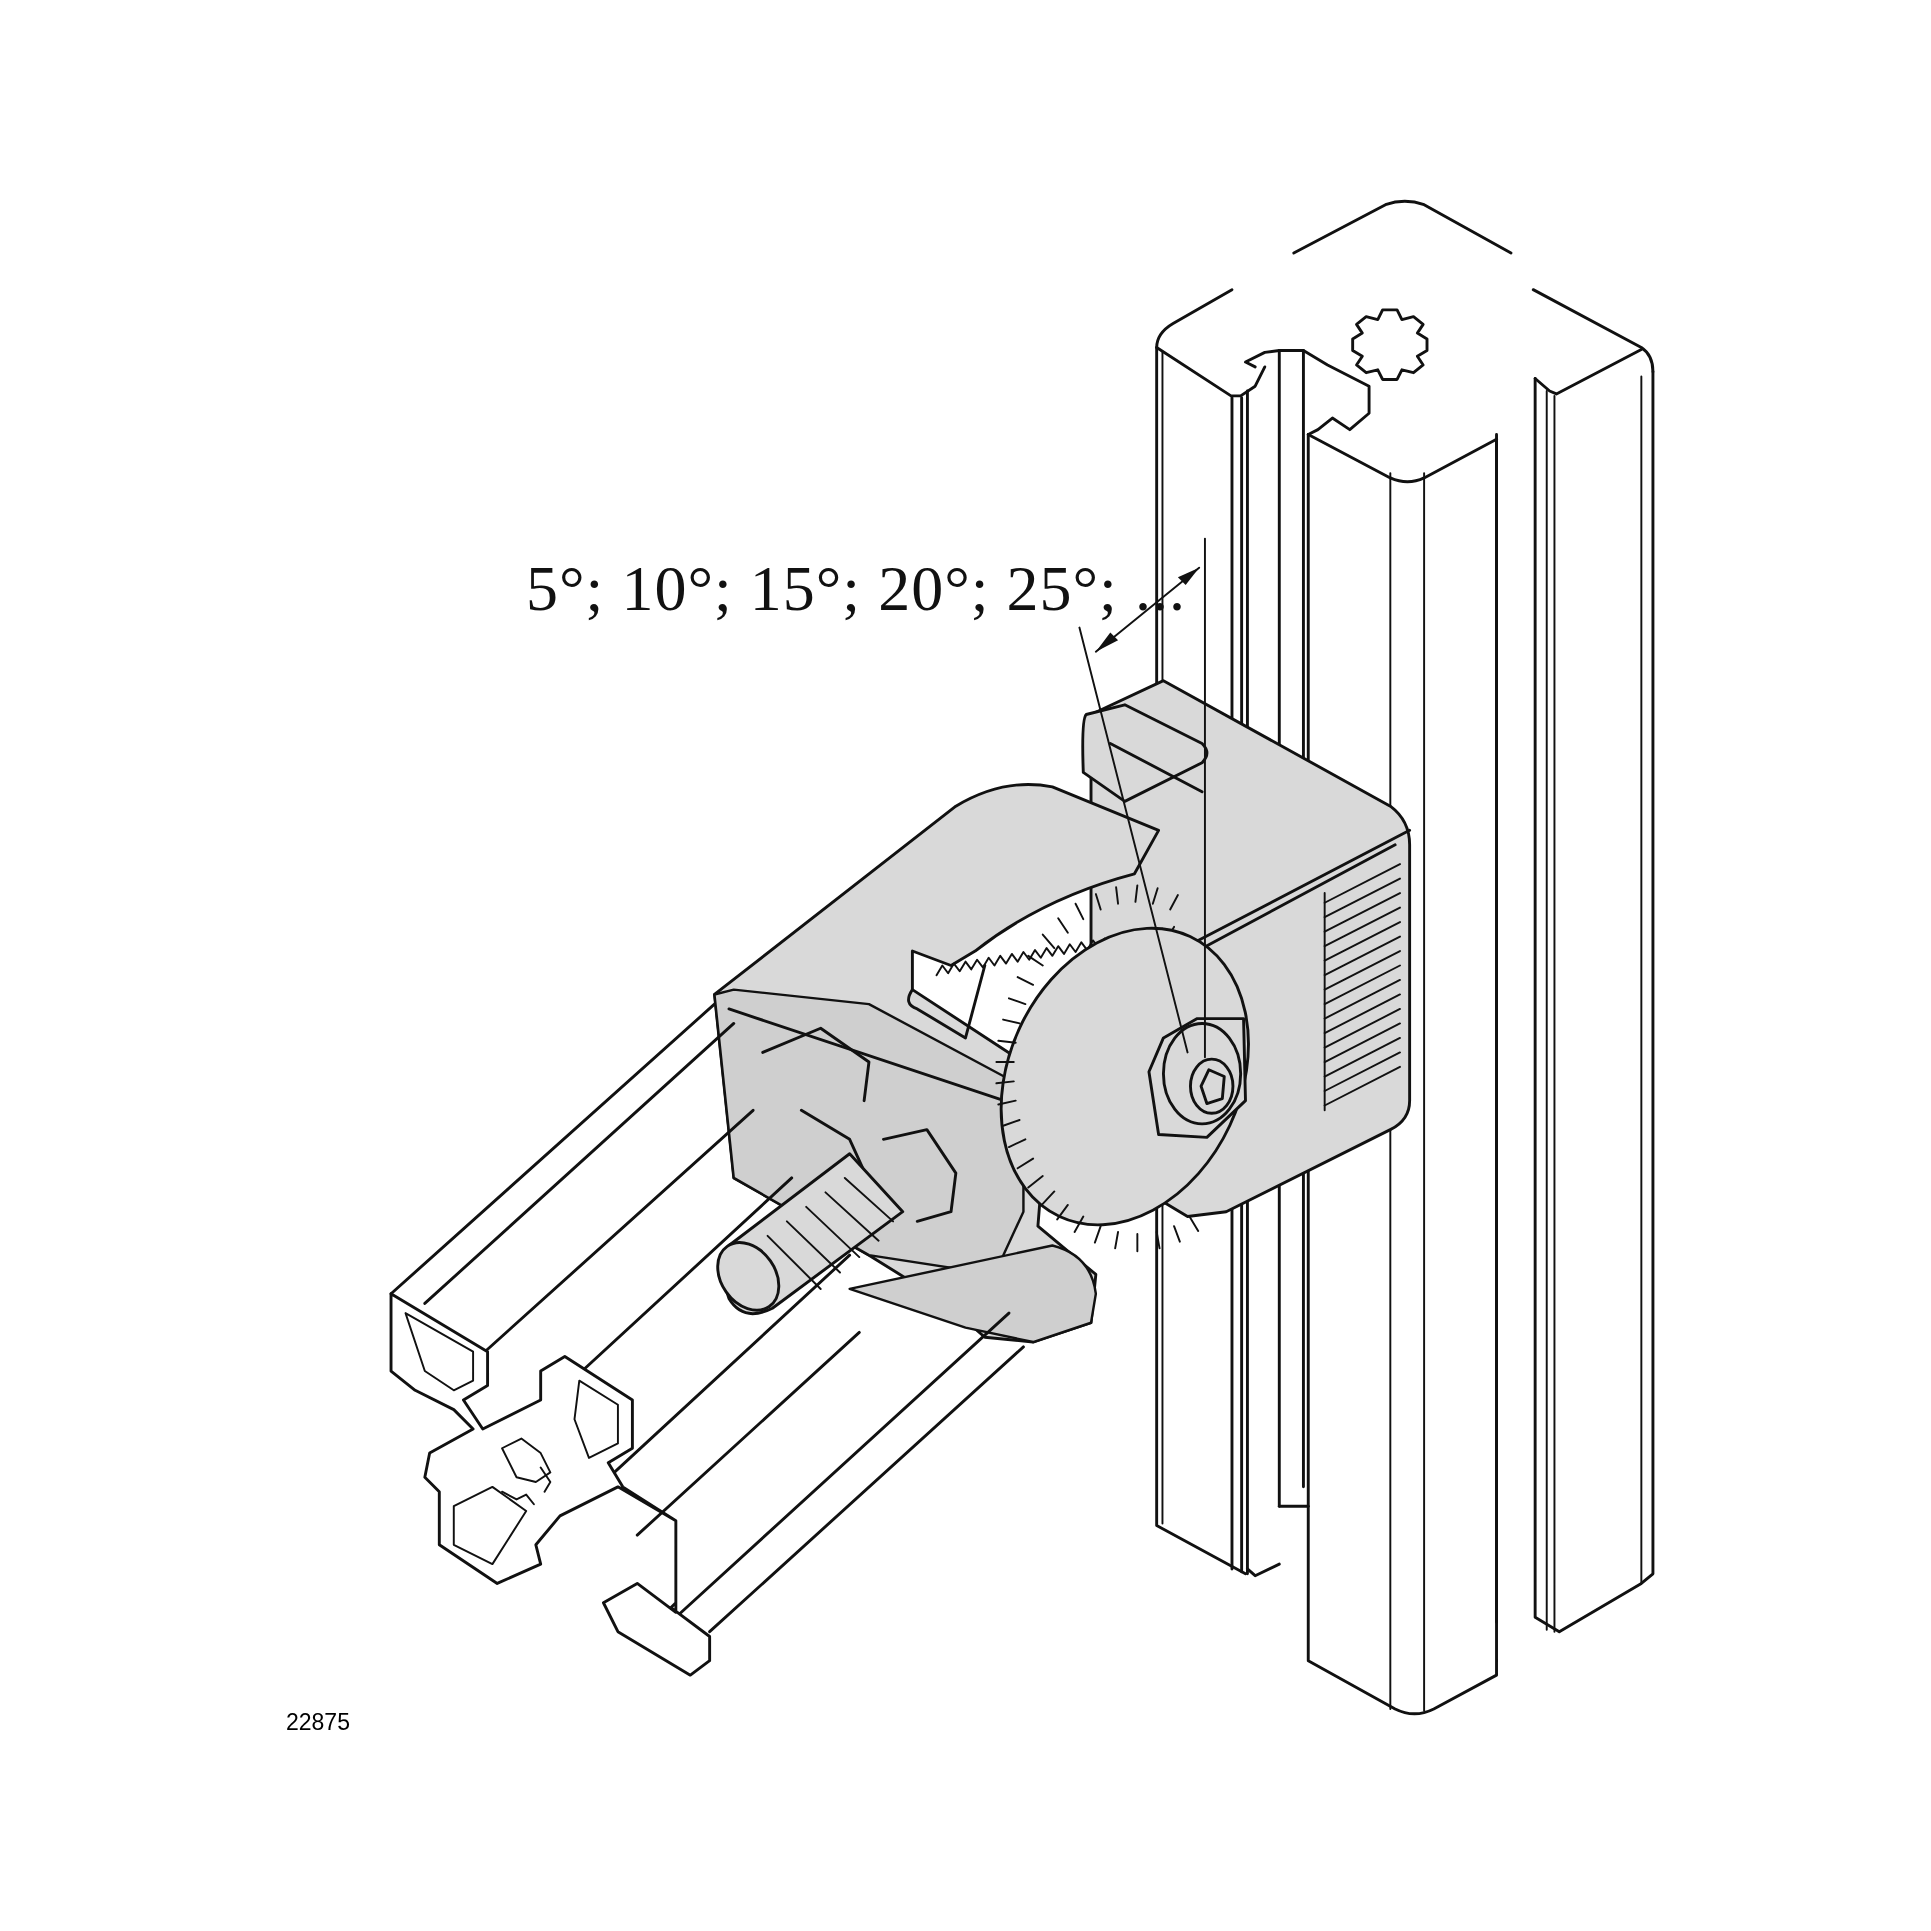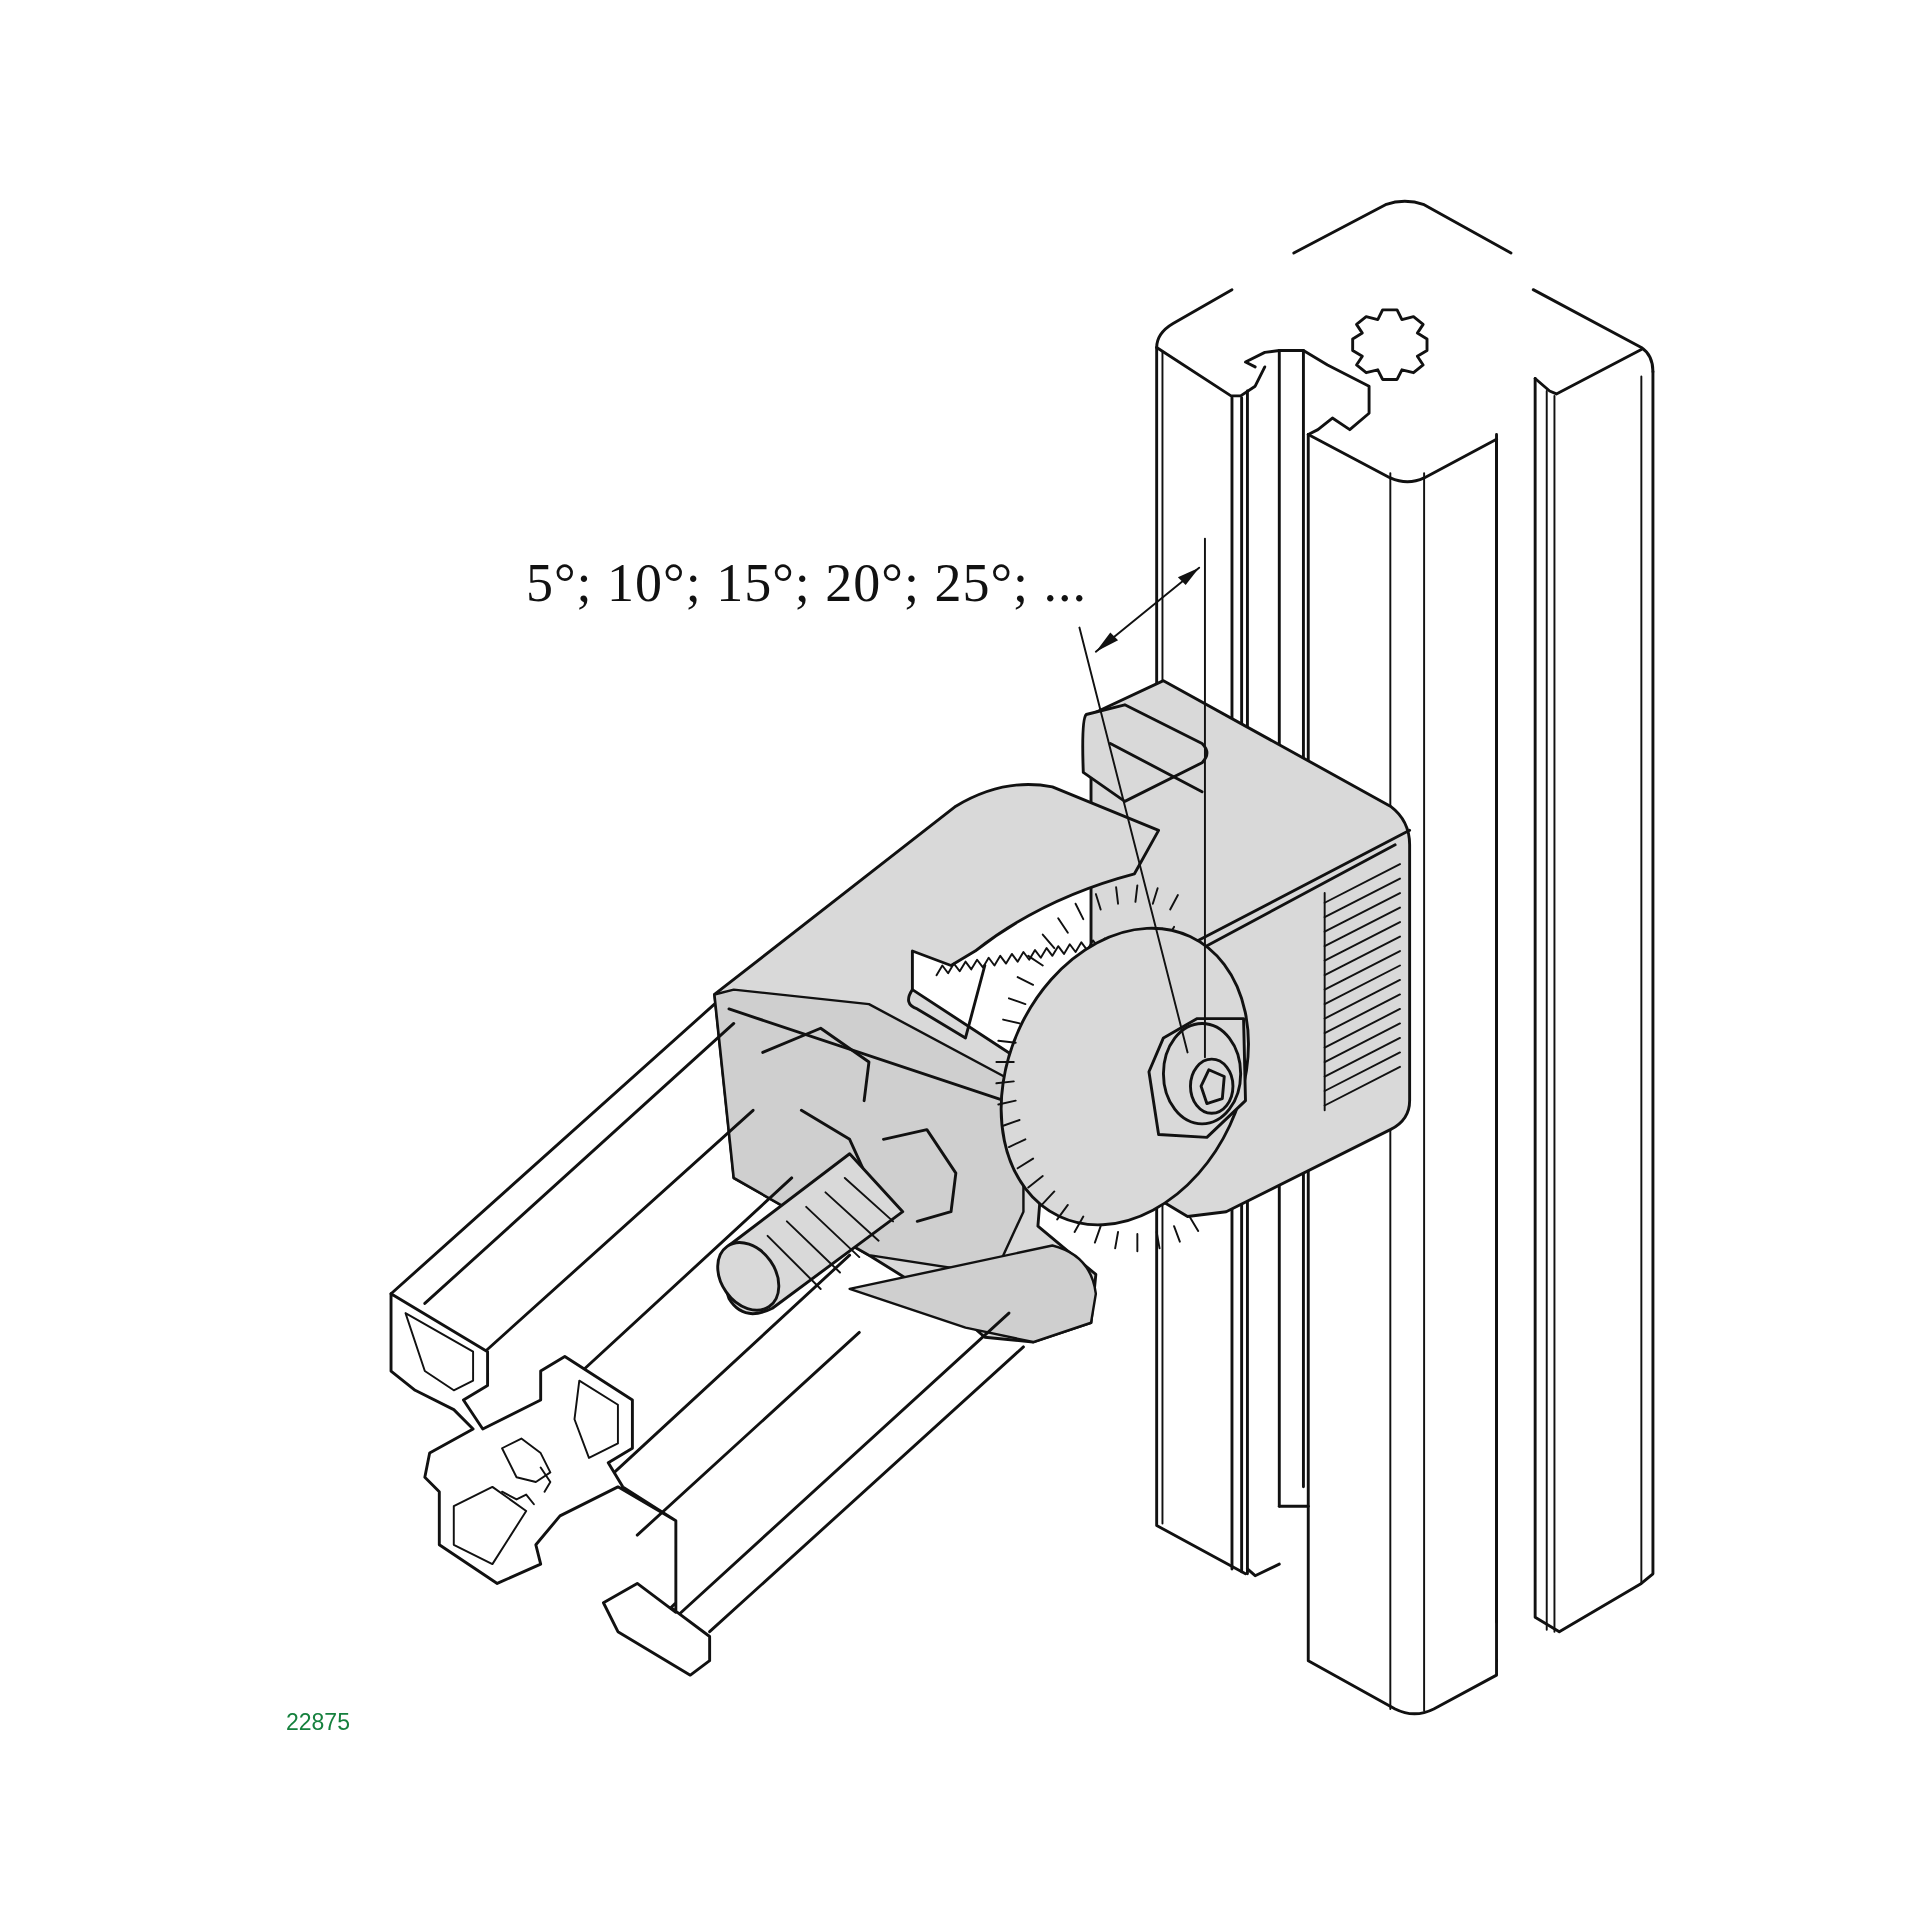--- a/index.html
+++ b/index.html
@@ -3,22 +3,22 @@
 <meta charset="utf-8">
 <style>
   html, body { margin: 0; padding: 0; background: #ffffff; }
   body { width: 1931px; height: 1931px; position: relative; overflow: hidden; font-family: "Liberation Sans", sans-serif; }
   #drawing { position: absolute; left: 0; top: 0; width: 1931px; height: 1931px; }
   .ln { fill: none; stroke: #111; stroke-width: 3; stroke-linejoin: round; stroke-linecap: round; }
   .lnt { fill: none; stroke: #111; stroke-width: 2; stroke-linejoin: round; stroke-linecap: round; }
   .face { fill: #ffffff; stroke: #111; stroke-width: 3; stroke-linejoin: round; }
   .grey { fill: #d9d9d9; stroke: #111; stroke-width: 3; stroke-linejoin: round; }
   .greyd { fill: #cfcfcf; stroke: #111; stroke-width: 2.5; stroke-linejoin: round; }
-  .angle-label { position: absolute; left: 526px; top: 552px; font-family: "Liberation Serif", serif; font-size: 54px; color: #111; white-space: nowrap; letter-spacing: 1px; }
-  .fig-number { position: absolute; left: 286px; top: 1709px; font-family: "Liberation Sans", sans-serif; font-size: 23px; color: #15803d; }
+  .angle-label { position: absolute; left: 526px; top: 552px; font-family: "Liberation Serif", serif; font-size: 64px; color: #111; white-space: nowrap; letter-spacing: 1px; }
+  .fig-number { position: absolute; left: 286px; top: 1709px; font-family: "Liberation Sans", sans-serif; font-size: 23px; color: #000000; }
 </style>
 </head>
 <body>
 
 <svg id="drawing" viewBox="0 0 2000 2000" xmlns="http://www.w3.org/2000/svg">
 
   <g>
 
     <path class="ln" d="M1340 262 L1435 212 Q1455 205 1475 212 L1565 262"></path>
     <path class="ln" d="M1276 300 L1215 335 Q1198 345 1198 360"></path>

